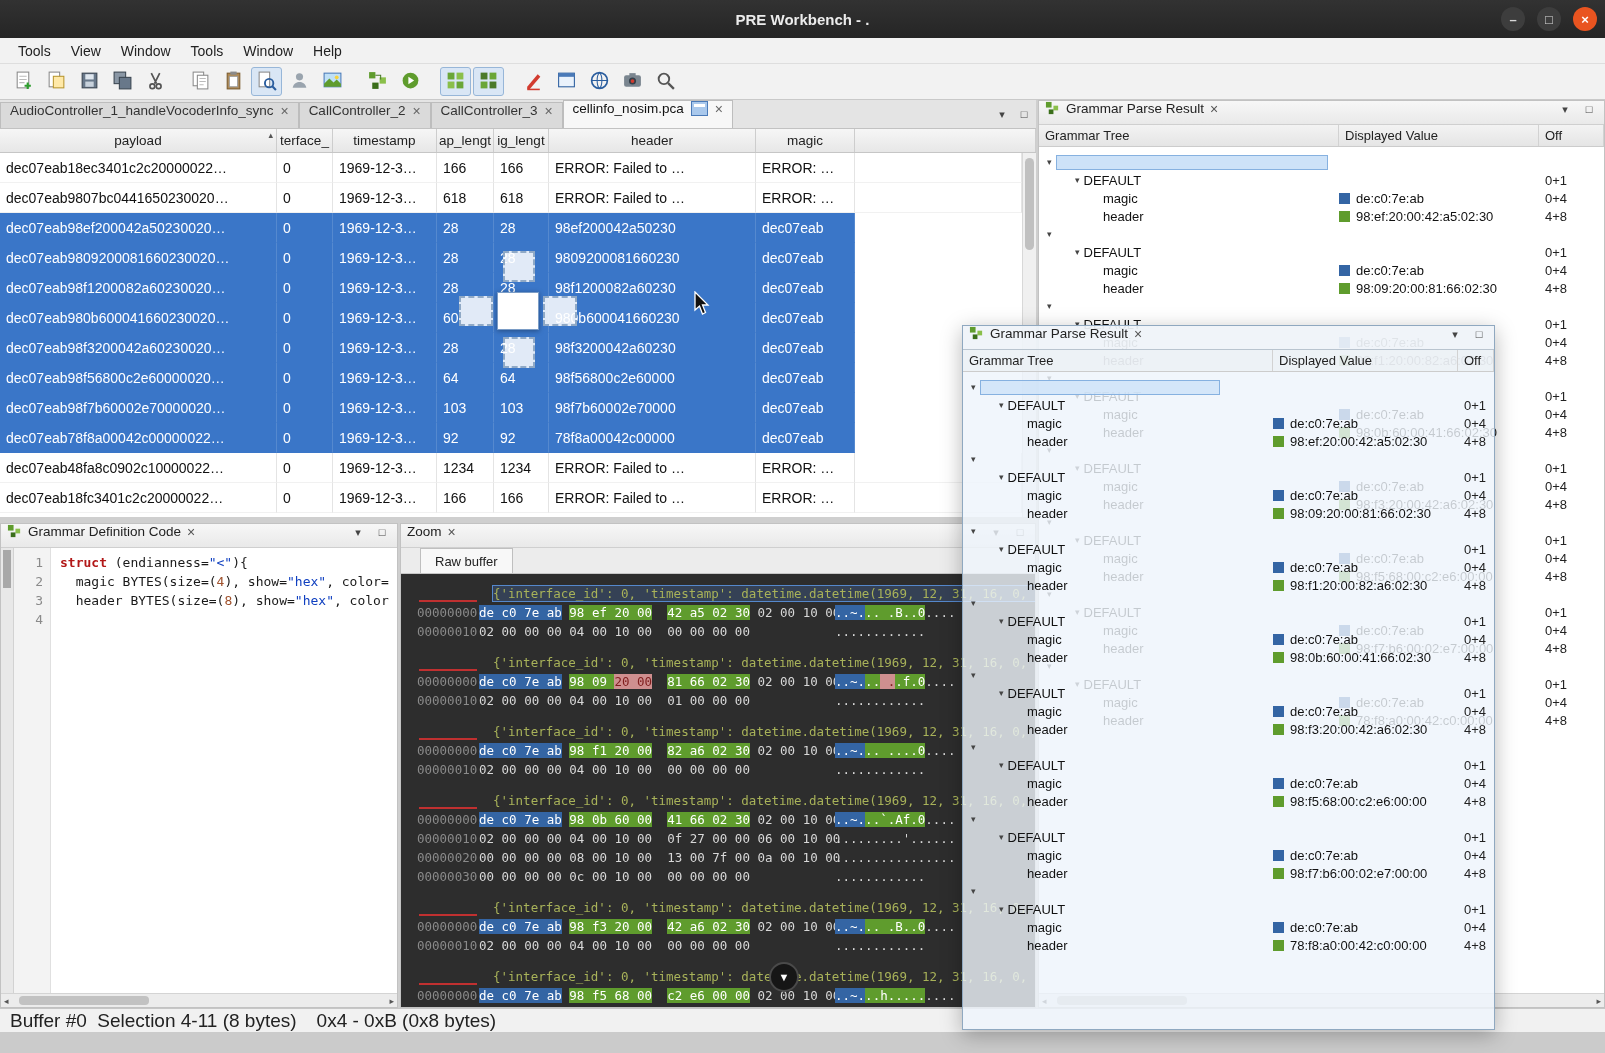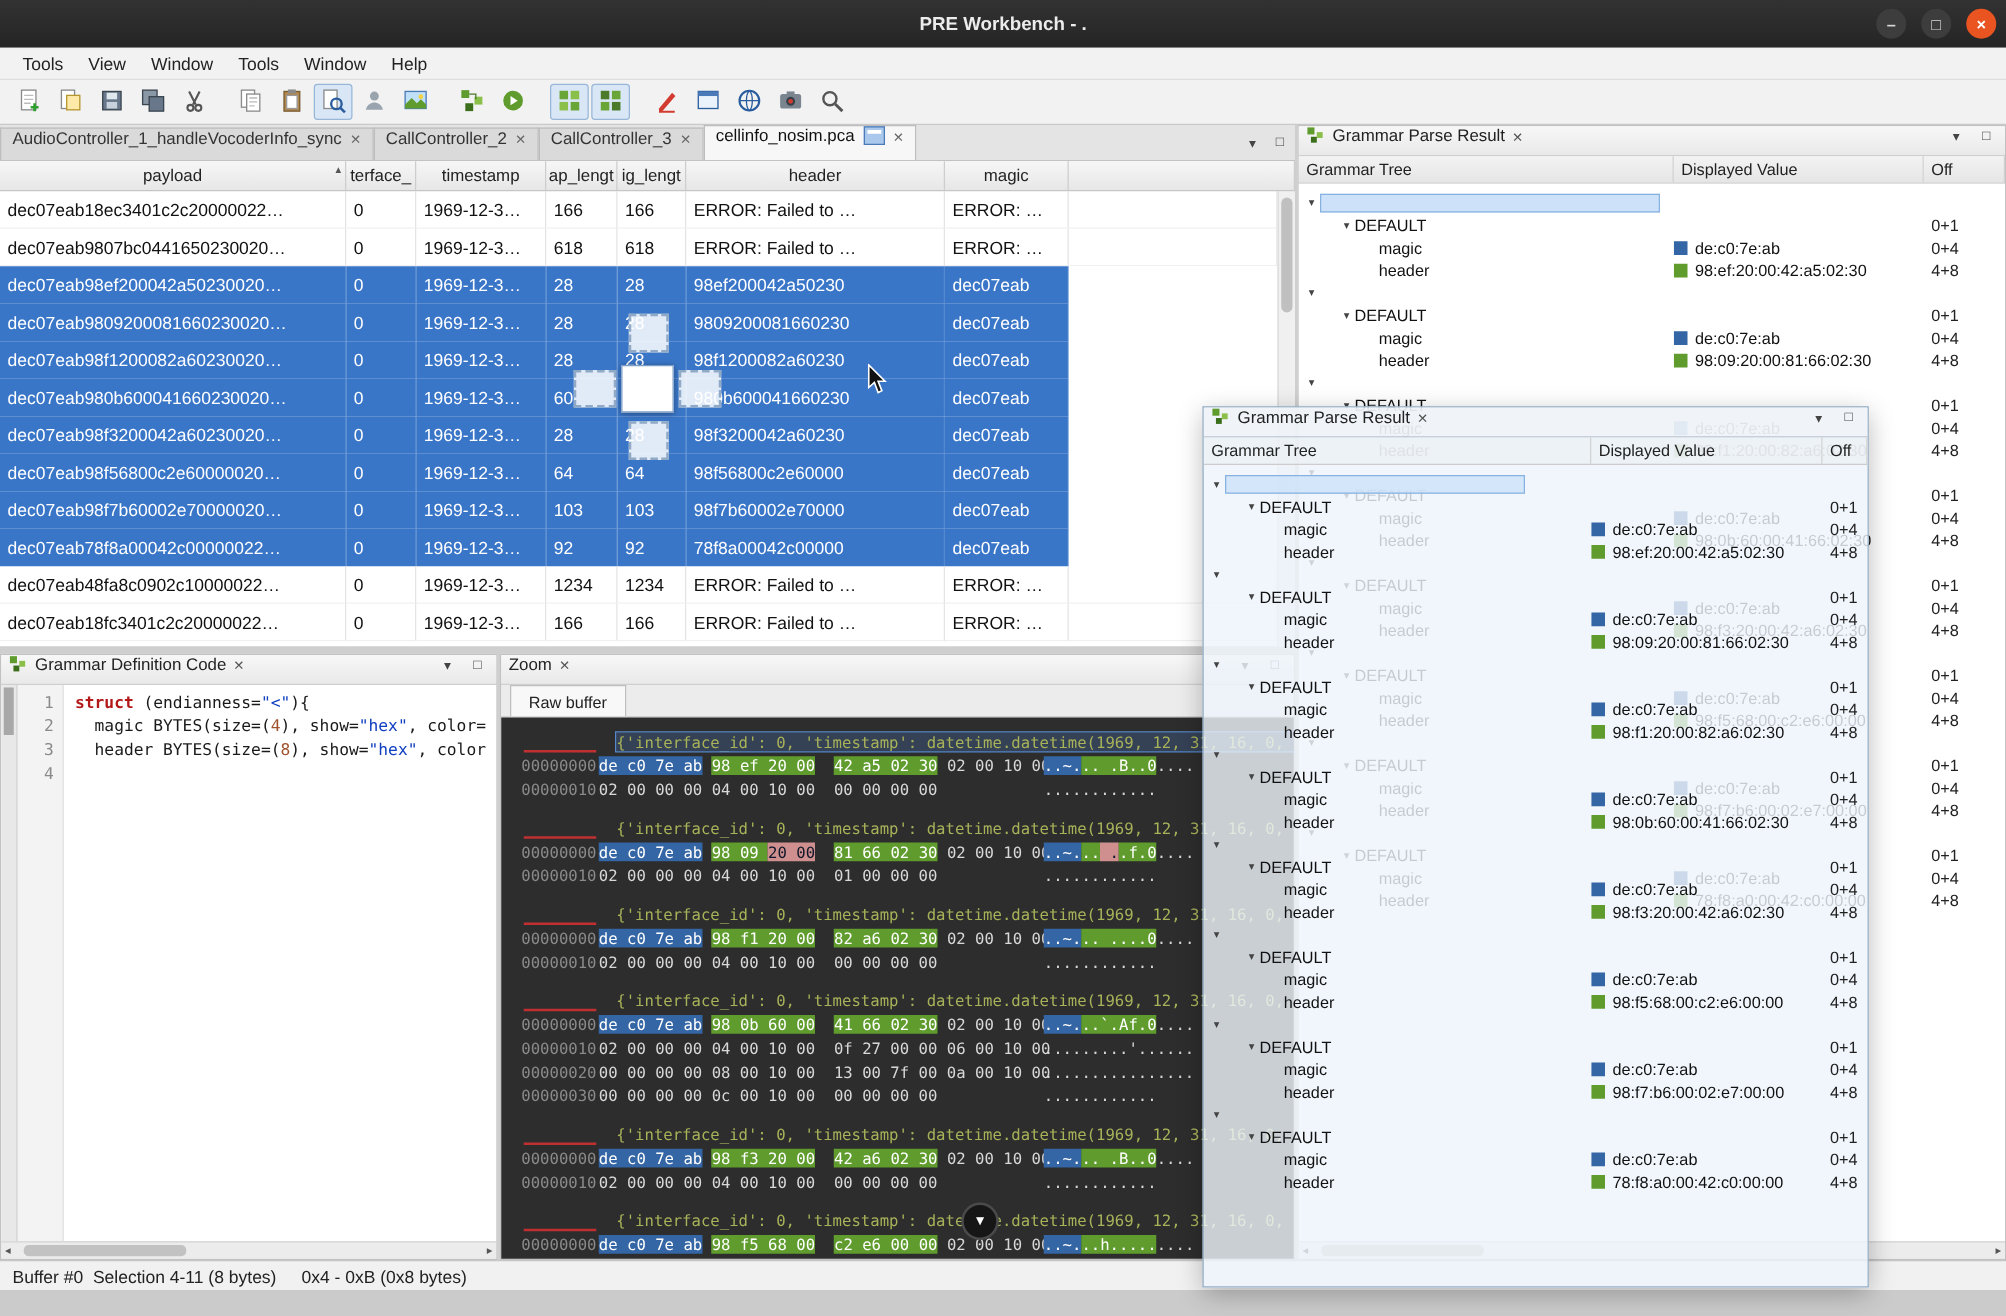--- a/index.html
+++ b/index.html
@@ -78,34 +78,34 @@
   .gutter{width:37px;background:#f3f3f3;border-right:1px solid #e0e0e0;text-align:right;padding:5px 7px 0 0;color:#8a8a8a;font:13px "DejaVu Sans Mono",monospace;line-height:19px;flex:0 0 auto}
   .code-area{flex:1;padding:5px 0 0 9px;font:13px "DejaVu Sans Mono",monospace;line-height:19px;white-space:pre;overflow:hidden}
   .tok-kw{color:#b21818;font-weight:bold}
   .tok-str{color:#1040c0}
   .tok-num{color:#a0522d}
   .tok-pl{color:#1a1a1a}
   .hscroll{position:absolute;left:0;right:0;bottom:0;height:14px;background:#ececec;border-top:1px solid #d4d4d4;display:flex;align-items:center;justify-content:space-between;font-size:9px;color:#555;padding:0 3px;z-index:2}
 
   
   #zoom-dock{left:400px;top:523px;width:636px;height:485px;z-index:1}
-  .zoom-tabs{position:absolute;left:0;right:0;top:24px;height:26px;background:#ececec;border-bottom:1px solid #c6c6c6;display:flex;align-items:flex-end;padding-left:7px}
+  .zoom-tabs{position:absolute;left:0;right:0;top:24px;height:26px;background:#ececec;border-bottom:1px solid #c6c6c6;display:flex;align-items:flex-end;padding-left:19px}
   .ztab{height:25px;padding:0 14px;background:#f8f8f8;border:1px solid #bfbfbf;border-bottom:none;display:flex;align-items:center;font-size:13px;color:#222}
   .hex-view{position:absolute;left:0;right:0;top:50px;bottom:0;background:#2d2d2d;overflow:hidden;padding:10px 0 0 16px;font:12.5px "DejaVu Sans Mono",monospace;line-height:19px;color:#d8d8d8}
   .pkt{margin-bottom:12px}
   .cmt{position:relative;padding-left:76px;white-space:pre;overflow:hidden}
   .cmt-text{color:var(--c-olive)}
   .cmt-text.cmt-sel{background:rgba(72,112,180,.3);outline:1px solid #5588cc}
   .redmark{position:absolute;left:2px;bottom:1px;width:58px;border-bottom:2px solid #c03030}
   .hline{white-space:pre}
   .hoff{display:inline-block;width:62px;color:#8a8a8a}
   .hbytes{display:inline-block;width:356px}
   .b-m{background:var(--c-magic);color:#fff}
   .b-h{background:var(--c-header);color:#fff}
-  .b-s{background:var(--c-selpink);color:#0f172a}
+  .b-s{background:var(--c-selpink);color:#7f1d1d}
   .b-x{color:#d8d8d8}
   .scrollmore{position:absolute;left:368px;top:438px;width:30px;height:30px;border-radius:50%;background:#161616;border:2px solid #4a4a4a;color:#fff;display:flex;align-items:center;justify-content:center;font-size:11px;z-index:6}
 
   
   .drop{position:absolute;z-index:30}
   .d-center{left:497px;top:292px;width:42px;height:38px;background:#fff;border:1px solid #7a9cc6;box-shadow:0 1px 5px rgba(0,0,0,.35)}
   .d-sat{background:rgba(255,255,255,.85);border:2px dashed #8fa9c6}
   .d-top{left:503px;top:251px;width:32px;height:31px}
   .d-bottom{left:503px;top:337px;width:32px;height:31px}
   .d-left{left:459px;top:296px;width:34px;height:30px}
@@ -113,21 +113,21 @@
 
   
   #float-dock{left:962px;top:325px;width:533px;height:705px;background:rgba(226,236,247,.68);border:1px solid #8fa8c0;box-shadow:0 5px 20px rgba(0,0,0,.28);z-index:40}
   #float-dock .dock-title{background:rgba(241,245,249,.78);border-bottom-color:#b9c4cf}
   #float-dock .tree-head{background:rgba(238,241,245,.8)}
   #float-dock .tree-head,#float-dock .trow2{grid-template-columns:310px 185px 1fr}
   #float-dock .tree-body{background:rgba(250,252,255,.42);bottom:0}
   #float-dock .tsel{min-width:240px;background:rgba(205,226,248,.82)}
 
   
-  .statusbar{position:absolute;left:0;top:1008px;width:1605px;height:24px;background:#f1f1f1;border-top:1px solid #c6c6c6;display:flex;align-items:center;padding-left:10px;font-size:14px;color:#222;z-index:8}
+  .statusbar{position:absolute;left:0;top:1008px;width:1605px;height:24px;background:#f1f1f1;border-top:1px solid #c6c6c6;display:flex;align-items:center;padding-left:10px;font-size:19px;color:#222;z-index:8}
   .statusbar span{white-space:pre}
   .status-range{margin-left:20px}
   .bottom-strip{position:absolute;left:0;top:1032px;width:1605px;height:21px;background:#cbcbcb;z-index:5}
 
   .cursor{position: absolute;left:694px;top:291px;z-index:60}
 </style>
 </head>
 <body>
 
 <div id="app">

